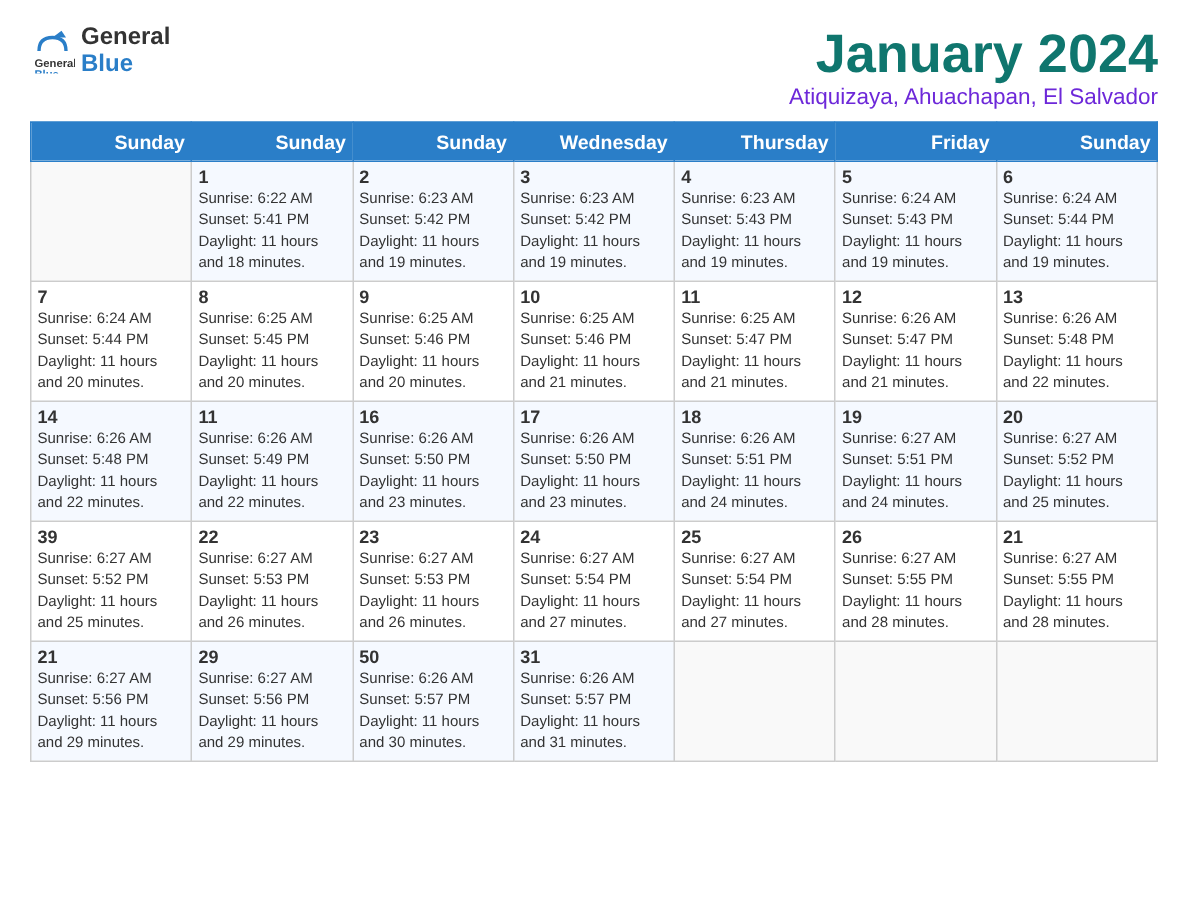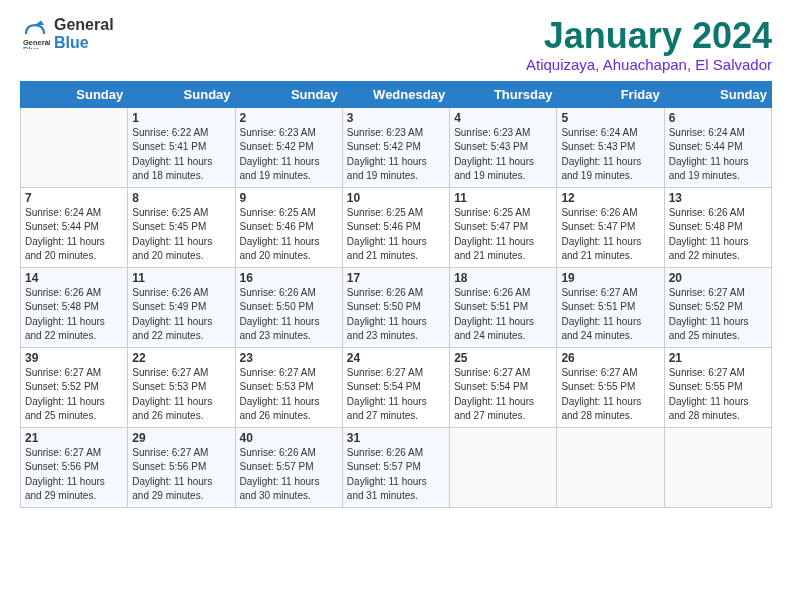--- a/index.html
+++ b/index.html
@@ -244,21 +244,21 @@
         <tr>
           <td>
             <span class="day-number">21</span>
             <div class="day-info">Sunrise: 6:27 AM<br>Sunset: 5:56 PM<br>Daylight: 11 hours <br>and 29 minutes.</div>
           </td>
           <td>
             <span class="day-number">29</span>
             <div class="day-info">Sunrise: 6:27 AM<br>Sunset: 5:56 PM<br>Daylight: 11 hours <br>and 29 minutes.</div>
           </td>
           <td>
-            <span class="day-number">40</span>
+            <span class="day-number">50</span>
             <div class="day-info">Sunrise: 6:26 AM<br>Sunset: 5:57 PM<br>Daylight: 11 hours <br>and 30 minutes.</div>
           </td>
           <td>
             <span class="day-number">31</span>
             <div class="day-info">Sunrise: 6:26 AM<br>Sunset: 5:57 PM<br>Daylight: 11 hours <br>and 31 minutes.</div>
           </td>
           <td class="empty-cell"></td>
           <td class="empty-cell"></td>
           <td class="empty-cell"></td>
         </tr>

